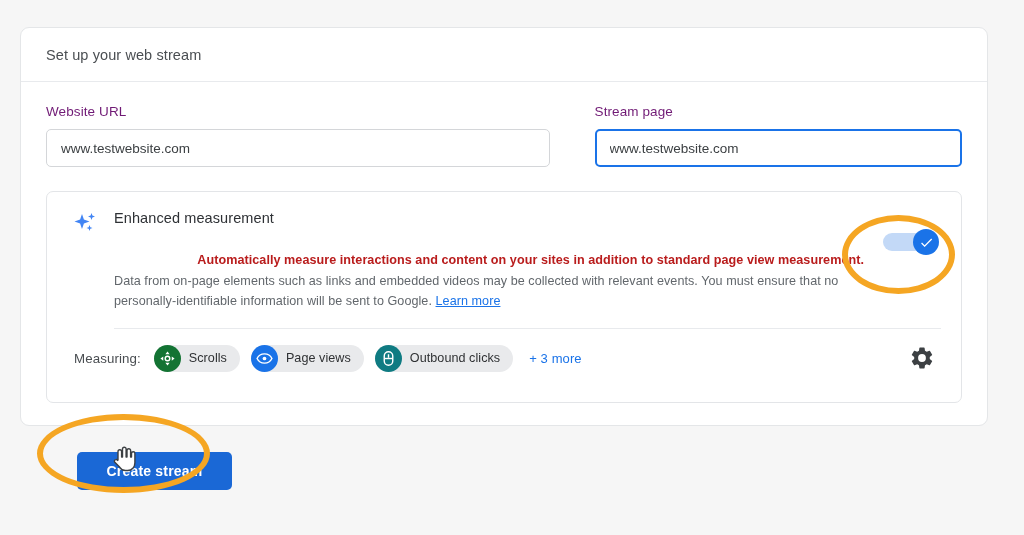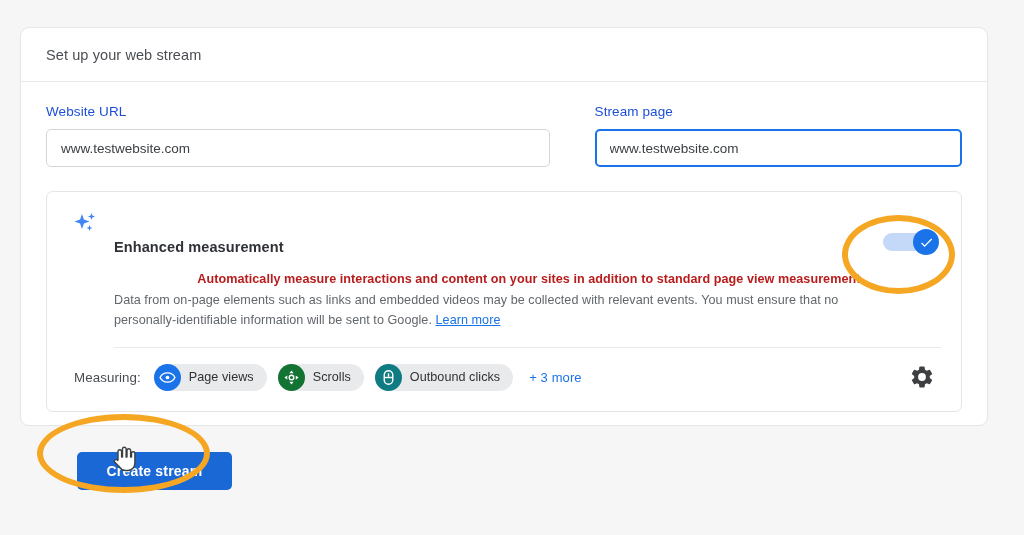--- a/index.html
+++ b/index.html
@@ -37,21 +37,21 @@
 
   .card-body { padding: 22px 25px 0 25px; }
 
   
   .fields-row { display: flex; gap: 45px; }
   .field-url { width: 507px; }
   .field-name { width: 370px; }
 
   .field-label {
     font-size: 13.5px;
-    color: #1d4ed8;
+    color: #701a75;
     margin-bottom: 10px;
     letter-spacing: .1px;
   }
 
   .url-input-group {
     display: flex;
     height: 38px;
     border: 1px solid #d4d6d9;
     border-radius: 5px;
     overflow: hidden;
@@ -106,23 +106,22 @@
     border-radius: 7px;
     background: #fff;
     padding: 18px 20px 20px 20px;
     min-height: 212px;
   }
   .em-head { display: flex; align-items: flex-start; }
   .sparkle-icon { width: 28px; height: 24px; margin: 2px 14px 0 5px; flex: none; }
   .em-title {
     font-size: 14.5px;
     color: #2e3135;
-    font-weight: 700;
-    letter-spacing: .1px;
-    margin-top: 29px;
+    font-weight: 400;
+    letter-spacing: .1px;
   }
 
   .em-text { margin: 14px 0 0 47px; max-width: 750px; }
   .em-line {
     font-size: 12.6px;
     color: #62676c;
     line-height: 20.5px;
     letter-spacing: .05px;
   }
   .em-line.bold { color: #b91c1c; font-weight: bold; text-align: right; }
@@ -296,37 +295,37 @@
             </svg>
           </div>
         </div>
 
         <div class="em-divider"></div>
 
         <div class="measuring-row">
           <div class="measuring-label">Measuring:</div>
 
           <div class="chip">
+            <span class="chip-icon" style="background:#137333">
+              <svg width="17" height="17" viewBox="0 0 24 24">
+                <path d="M12 2 L15 6 H9 Z M12 22 L9 18 H15 Z M2 12 L6 9 V15 Z M22 12 L18 15 V9 Z" fill="#ffffff"></path>
+                <circle cx="12" cy="12" r="3.2" fill="none" stroke="#ffffff" stroke-width="2"></circle>
+              </svg>
+            </span>
+            <span class="chip-label">Scrolls</span>
+          </div>
+
+          <div class="chip">
             <span class="chip-icon" style="background:#1a73e8">
               <svg width="17" height="17" viewBox="0 0 24 24">
                 <path d="M12 5.5C7 5.5 3 9 1.5 12 3 15 7 18.5 12 18.5S21 15 22.5 12C21 9 17 5.5 12 5.5z" fill="none" stroke="#ffffff" stroke-width="2"></path>
                 <circle cx="12" cy="12" r="2.6" fill="#ffffff"></circle>
               </svg>
             </span>
             <span class="chip-label">Page views</span>
-          </div>
-
-          <div class="chip">
-            <span class="chip-icon" style="background:#137333">
-              <svg width="17" height="17" viewBox="0 0 24 24">
-                <path d="M12 2 L15 6 H9 Z M12 22 L9 18 H15 Z M2 12 L6 9 V15 Z M22 12 L18 15 V9 Z" fill="#ffffff"></path>
-                <circle cx="12" cy="12" r="3.2" fill="none" stroke="#ffffff" stroke-width="2"></circle>
-              </svg>
-            </span>
-            <span class="chip-label">Scrolls</span>
           </div>
 
           <div class="chip">
             <span class="chip-icon" style="background:#0f7b82">
               <svg width="17" height="17" viewBox="0 0 24 24">
                 <rect x="6" y="2.5" width="12" height="19" rx="6" fill="none" stroke="#ffffff" stroke-width="2"></rect>
                 <rect x="11" y="6" width="2" height="5" fill="#ffffff"></rect>
                 <path d="M6 12 H18" stroke="#ffffff" stroke-width="2"></path>
               </svg>
             </span>

